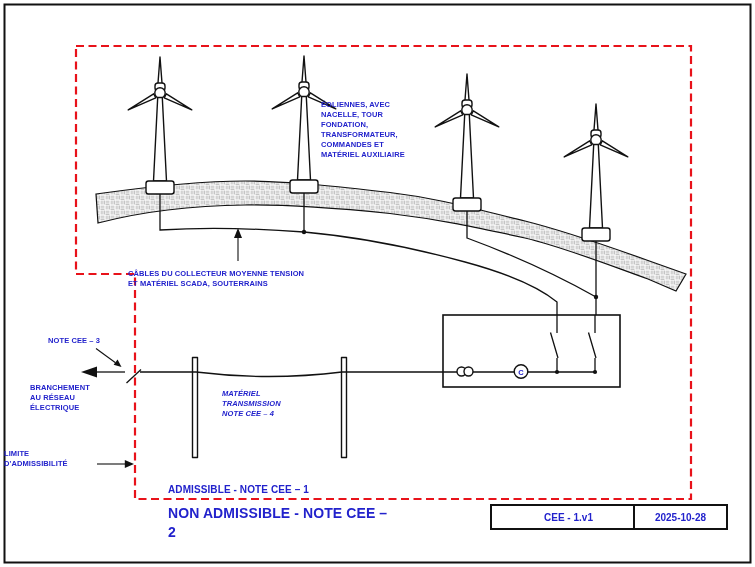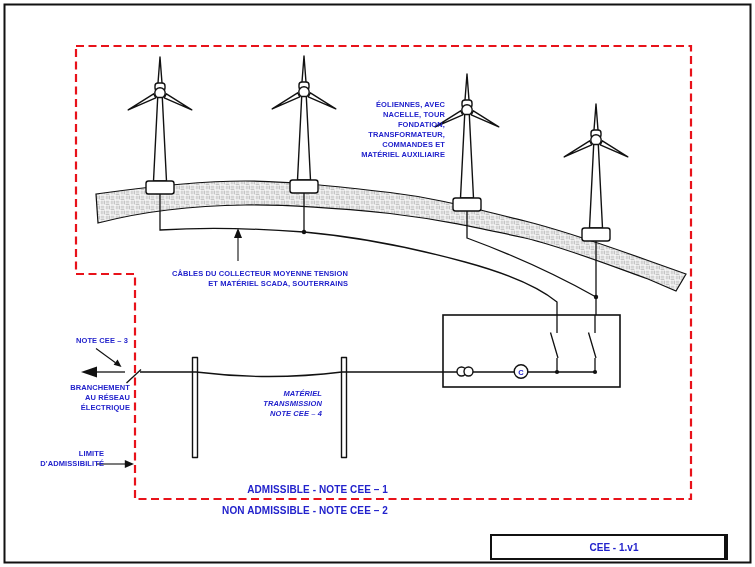--- a/index.html
+++ b/index.html
@@ -1,29 +1,29 @@
 <!DOCTYPE html>
 <html style="--blue: #2222cc; --red: #e8121a; --ink: #111111;"><head>
 <meta charset="utf-8">
 <style>
   html,body{margin:0;padding:0;background:#fff;}
   #canvas{position:relative;width:755px;height:567px;background:#fff;overflow:hidden;
           font-family:"Liberation Sans",sans-serif;}
   .lbl{position:absolute;color:var(--blue);font:bold 7.5px/1.33 "Liberation Sans",sans-serif;
-       text-align:right;white-space:pre-line;letter-spacing:.1px;}
+       text-align:left;white-space:pre-line;letter-spacing:.1px;}
   .ln{fill:none;stroke:var(--ink);stroke-width:1.3;}
   .thin{fill:none;stroke:var(--ink);stroke-width:1.1;}
   .shape{fill:#fff;stroke:var(--ink);stroke-width:1.4;stroke-linejoin:round;}
   .dot{fill:var(--ink);stroke:none;}
   .terrain{fill:url(#weave);stroke:var(--ink);stroke-width:1.2;}
   .redline{fill:none;stroke:var(--red);stroke-width:2.2;stroke-dasharray:8 4.5;}
   .boxline{fill:#fff;stroke:var(--ink);stroke-width:1.6;}
   .frame{fill:none;stroke:var(--ink);stroke-width:2;}
   .c-text{font:bold 7.5px "Liberation Sans",sans-serif;fill:var(--blue);}
-  #titleblock{position:absolute;left:490px;top:534px;width:238px;height:26px;
+  #titleblock{position:absolute;left:490px;top:504px;width:238px;height:26px;
       border:2px solid var(--ink);box-sizing:border-box;display:flex;background:#fff;padding-left:12px;}
   #titleblock .cell{display:flex;align-items:center;justify-content:center;
       color:var(--blue);font:bold 10px "Liberation Sans",sans-serif;}
   #titleblock .cell:first-child{flex:0 0 129px;border-right:2px solid var(--ink);}
   #titleblock .cell:last-child{flex:1;}
 </style>
 </head>
 <body>
 
 <div id="canvas">
@@ -122,20 +122,21 @@
 <div class="lbl" style="left:48px;top:336px;width:80px;">NOTE CEE – 3</div>
 <div class="lbl" style="left:30px;top:383px;width:100px;">BRANCHEMENT
 AU RÉSEAU
 ÉLECTRIQUE</div>
 <div class="lbl" style="left:222px;top:389px;width:100px;font-style:italic;">MATÉRIEL
 TRANSMISSION
 NOTE CEE – 4</div>
 <div class="lbl" style="left:4px;top:449px;width:100px;">LIMITE
 D'ADMISSIBILITÉ</div>
 <div class="lbl" style="left:168px;top:483px;width:220px;font-size:10px;">ADMISSIBLE - NOTE CEE – 1</div>
-<div class="lbl" style="left:168px;top:504px;width:220px;font-size:10px;">NON ADMISSIBLE - NOTE CEE – 2</div>
+<div class="lbl" style="left:168px;top:504px;width:220px;font-size:14px;">NON ADMISSIBLE - NOTE CEE – 2</div>
 
 
 <div id="titleblock">
   <div class="cell">CEE - 1.v1</div>
+  <div class="cell">2025-10-28</div>
 </div>
 
 </div>
 
 </body></html>

